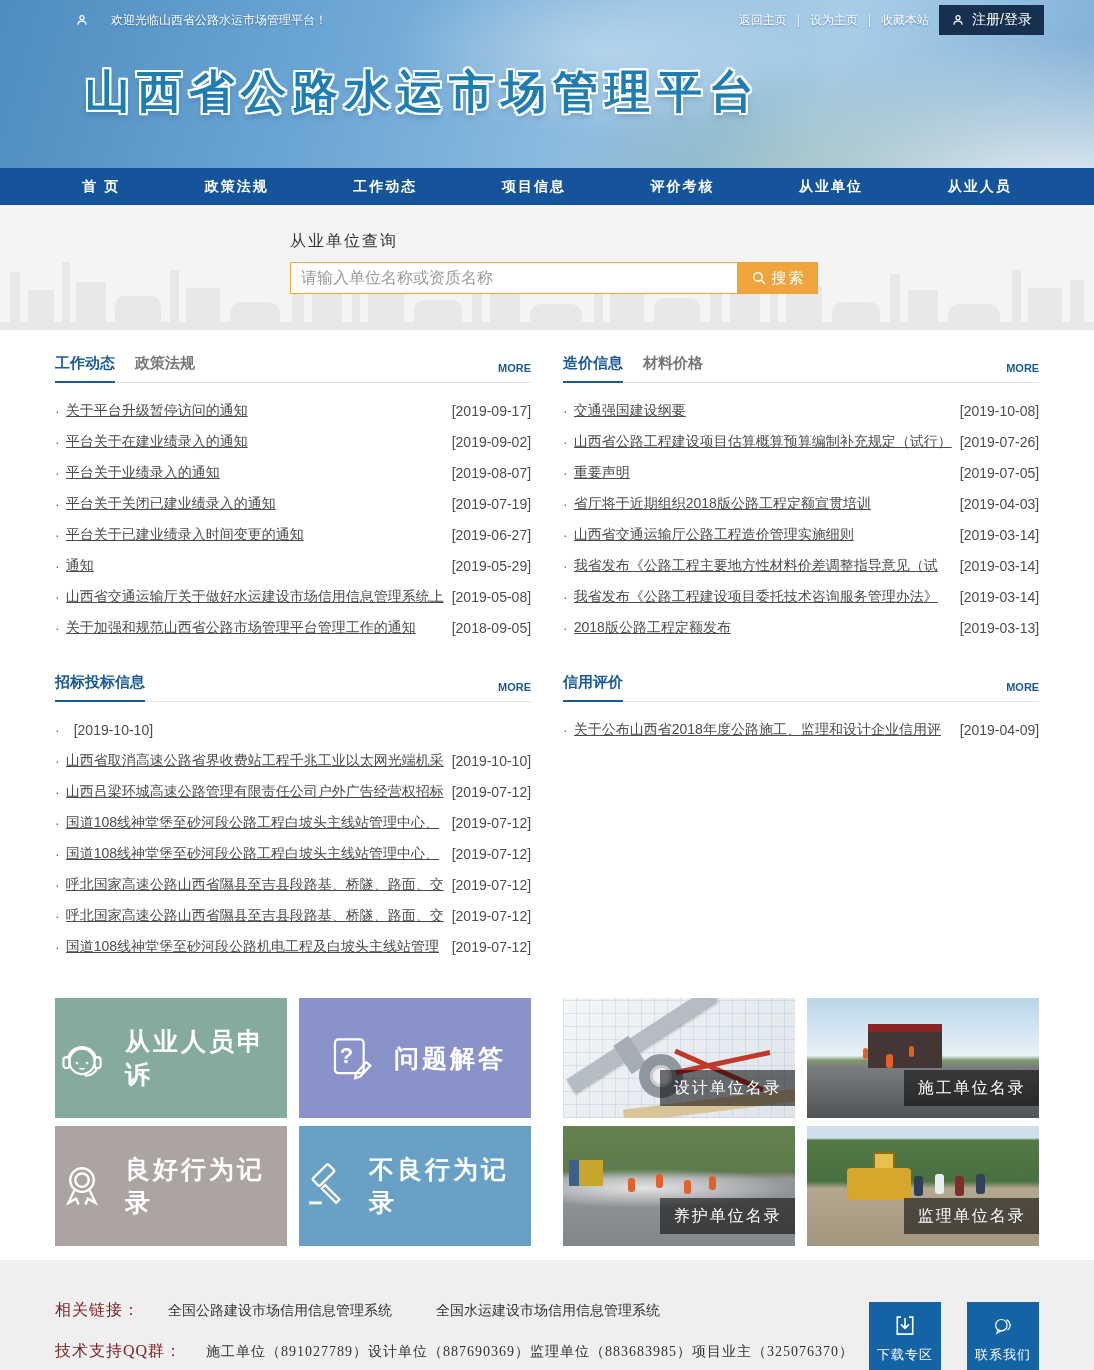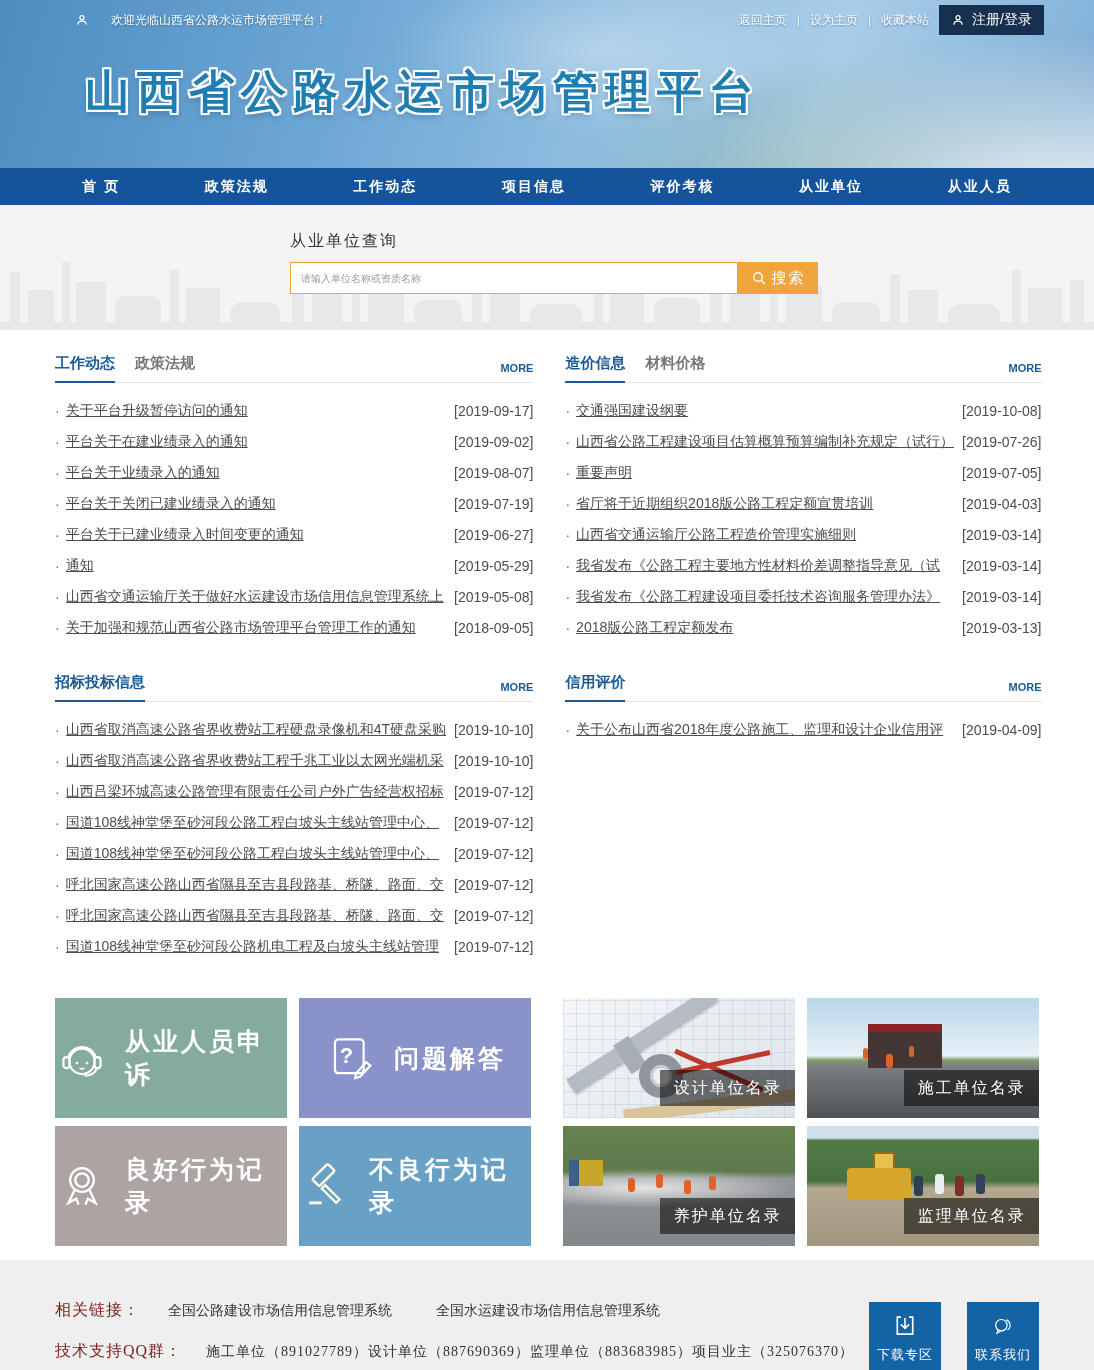--- a/index.html
+++ b/index.html
@@ -53,21 +53,21 @@
   .search-band { height:125px; background:#f4f4f5; position:relative; overflow:hidden; }
   .skyline { position:absolute; left:0; bottom:0; width:100%; height:78px; }
   .search-inner { position:relative; padding:26px 0 0 290px; }
   .search-label {
     font-family:"Liberation Serif", serif; font-size:16px; color:#333; letter-spacing:2px;
     margin-bottom:10px; display:inline-block;
   }
   .search-row { display:flex; width:528px; height:32px; }
   .search-input {
     flex:1; border:1px solid var(--accent_orange,#efa43c); background:#fff;
-    padding:0 10px; font-size:10px; color:#333; outline:none;
+    padding:0 10px; font-size:16px; color:#333; outline:none;
   }
   .search-input::placeholder { color:#9a9a9a; }
   .search-btn {
     width:80px; border:none; background:var(--accent_orange,#efa43c); color:#fff;
     font-size:15px; letter-spacing:2px; display:flex; align-items:center; justify-content:center;
     gap:5px; cursor:pointer;
   }
 
   
   .main { padding:24px 55px 0; }
@@ -374,21 +374,20 @@
       <div class="panel-head">
         <div class="tabs">
           <span class="tab active">招标投标信息</span>
         </div>
         <a class="more">MORE</a>
       </div>
       <ul class="news-list">
 
           <li class="news-item">
             <span class="bullet">·</span>
-            <a class="title">山西省取消高速公路省界收费站工程硬盘录像机和4T硬盘采购</a>
             <span class="date">[2019-10-10]</span>
           </li>
 
           <li class="news-item">
             <span class="bullet">·</span>
             <a class="title">山西省取消高速公路省界收费站工程千兆工业以太网光端机采</a>
             <span class="date">[2019-10-10]</span>
           </li>
 
           <li class="news-item">

